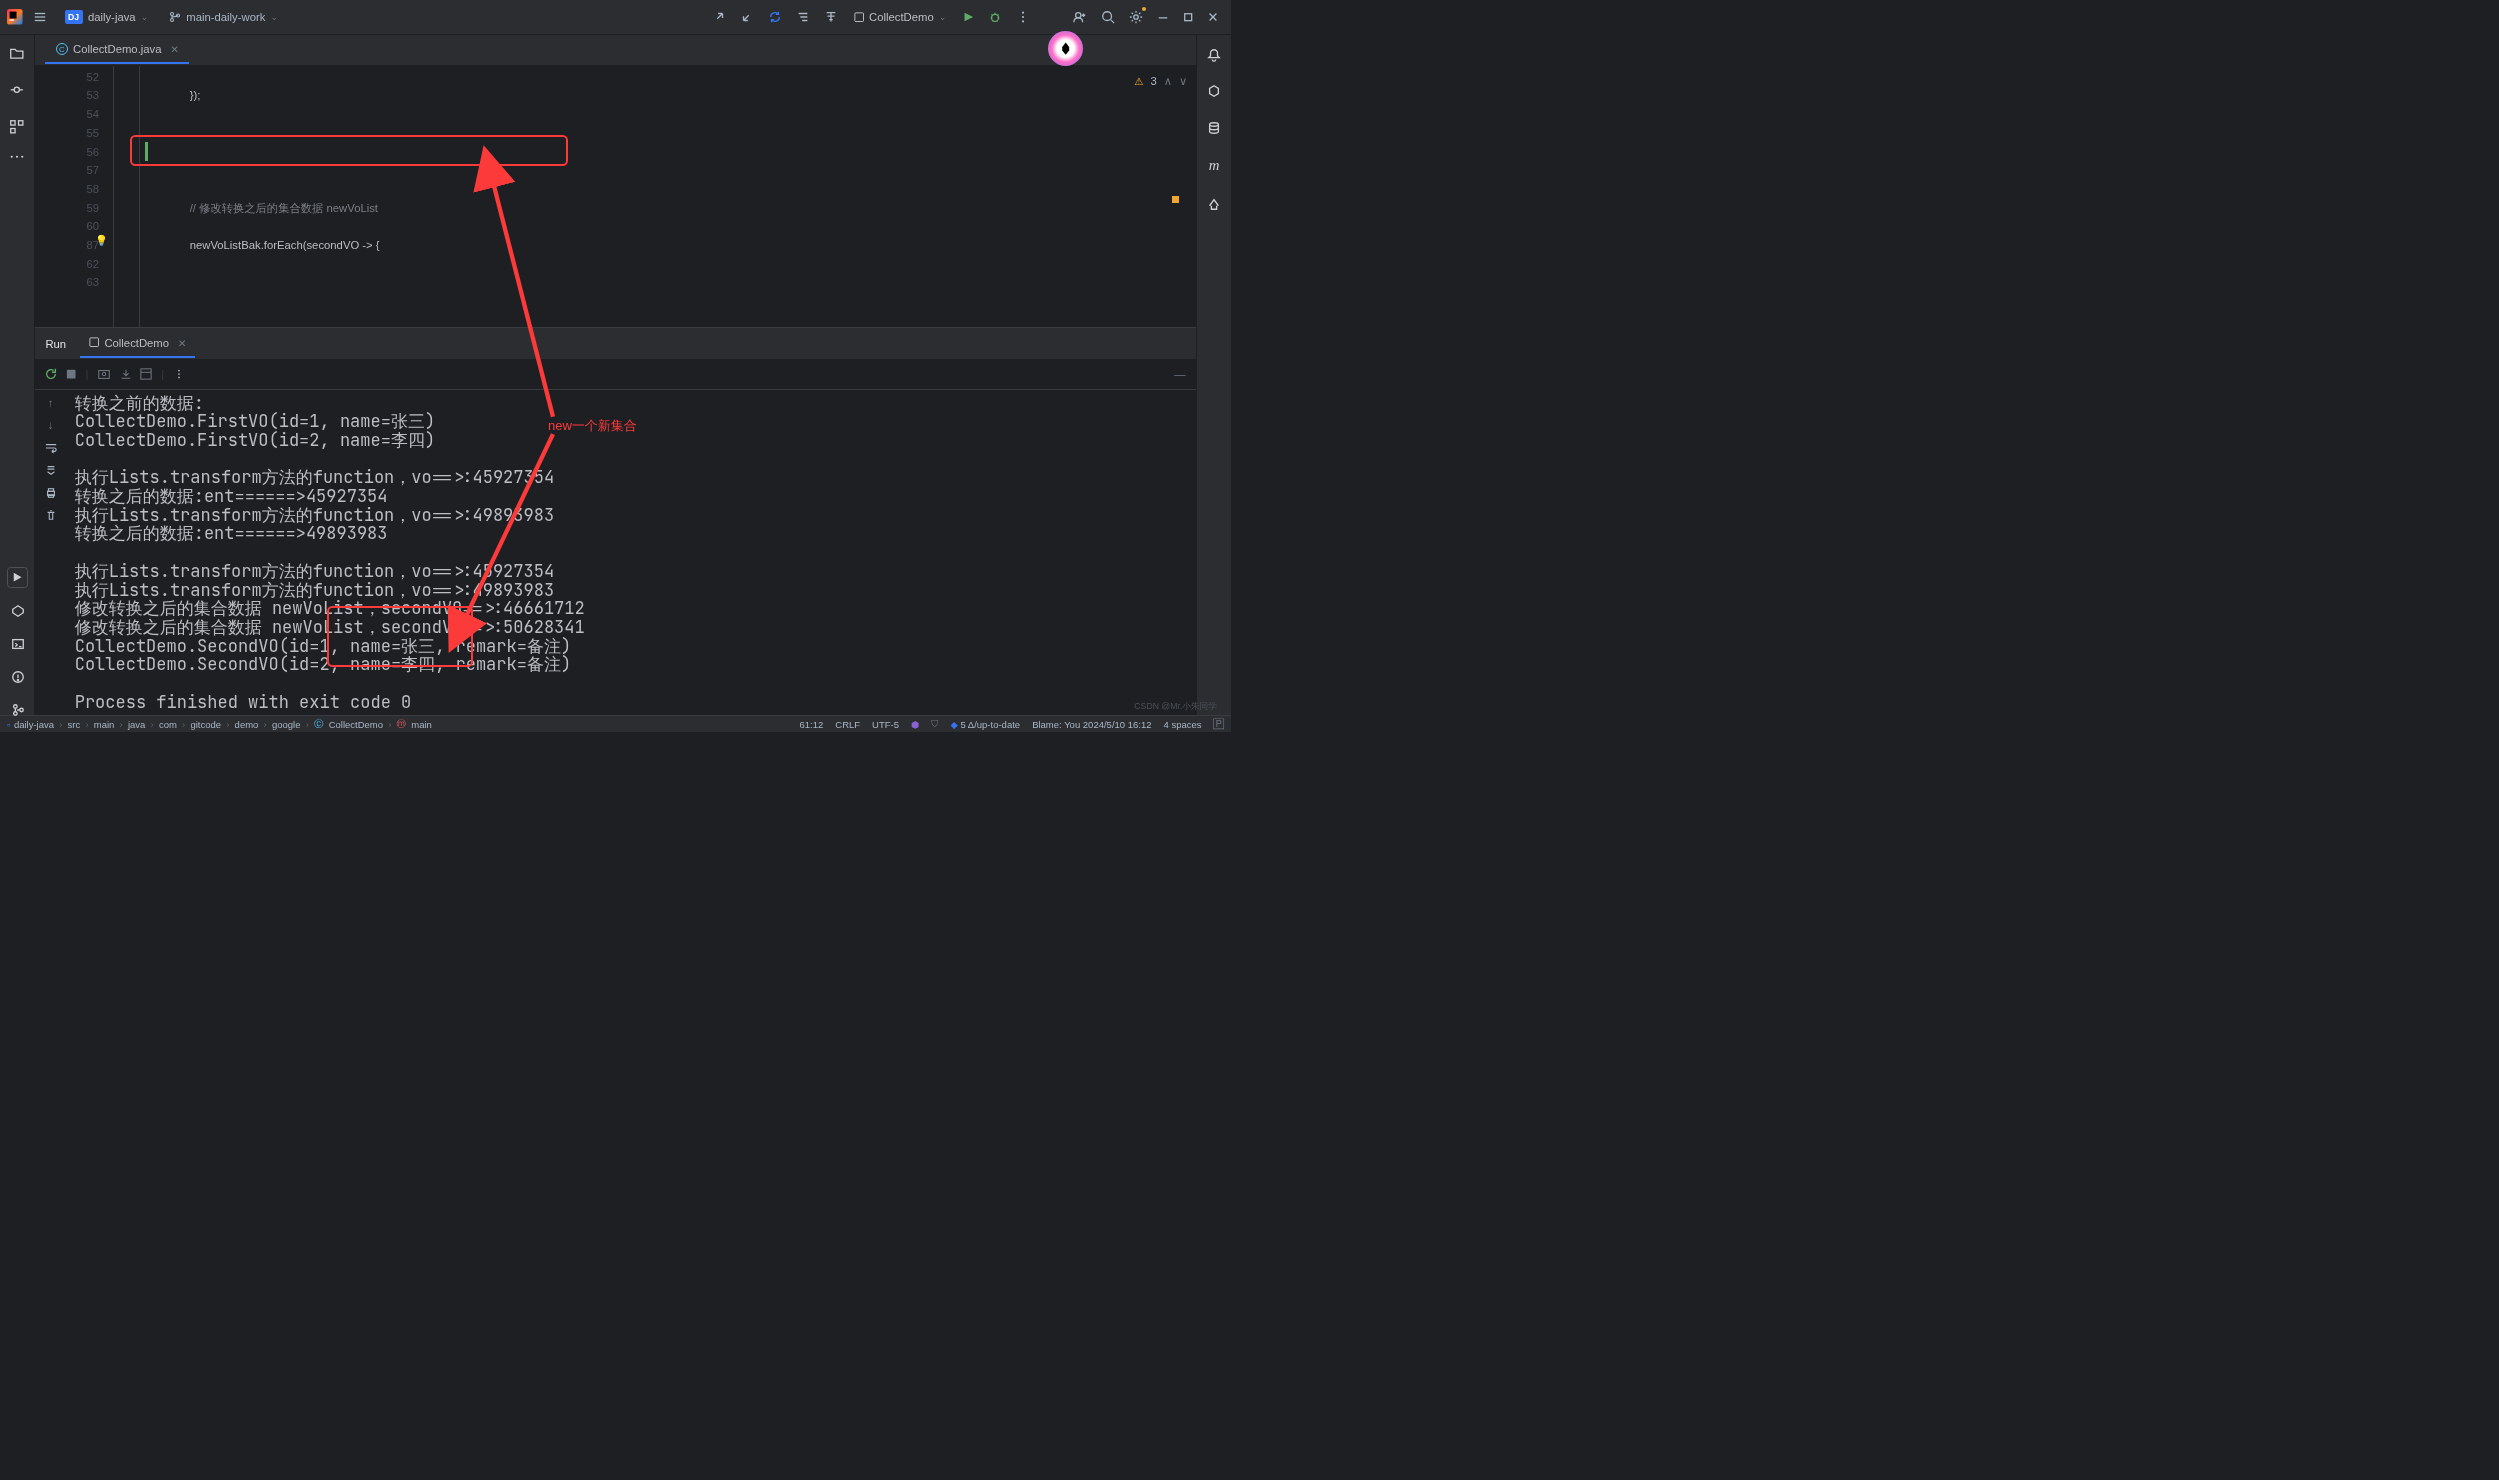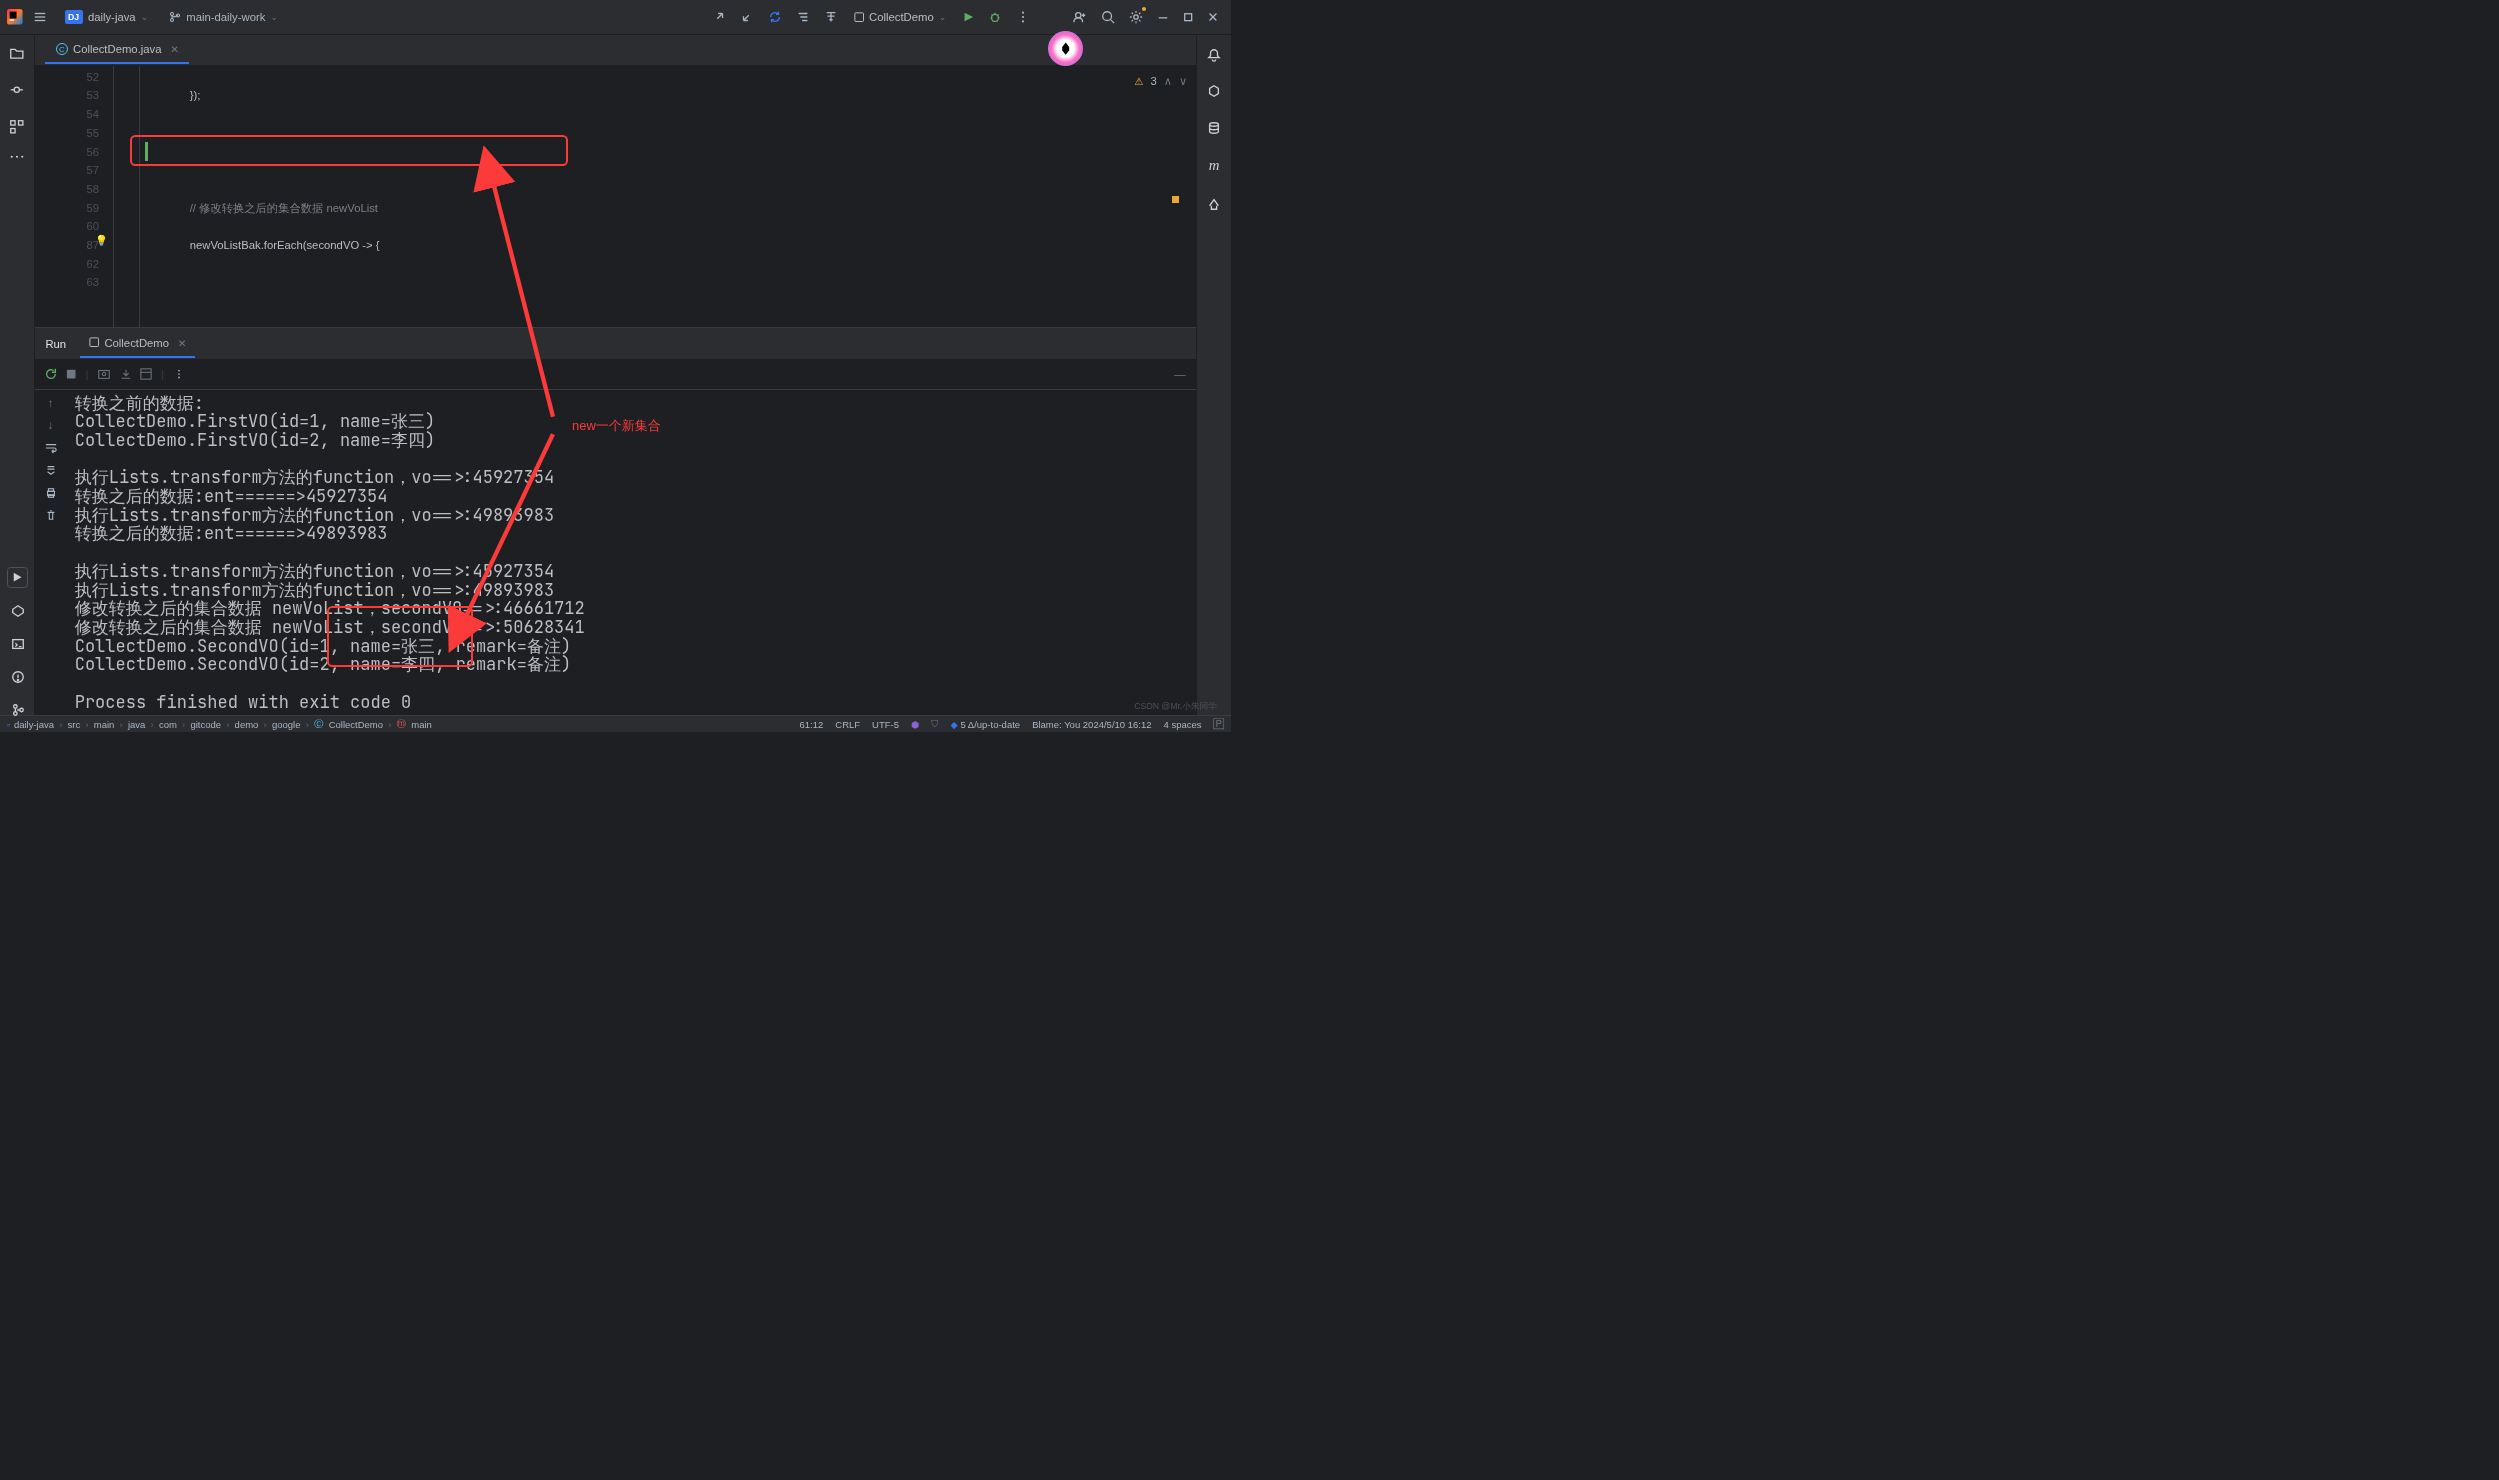--- a/index.html
+++ b/index.html
@@ -486,21 +486,21 @@
     <span style="color:#6e7681">⛉</span>
     <span><span style="color:#3574f0">◆ </span><span>5 Δ/up-to-date</span></span>
     <span>Blame: You 2024/5/10 16:12</span>
     <span>4 spaces</span>
     <span style="color:#6e7681">🄿</span>
   </div>
 </div>
 
 <div class="red-box" style="left:130px;top:135px;width:438px;height:31px"></div>
 <div class="red-box" style="left:327px;top:606px;width:146px;height:61px"></div>
-<div class="red-text" style="left:572px;top:417px">new一个新集合</div>
+<div class="red-text" style="left:548px;top:417px">new一个新集合</div>
 <svg style="position:absolute;left:0;top:0;width:1231px;height:732px;pointer-events:none" viewBox="0 0 1418 843" width="1231" height="732">
   <defs>
       <marker id="ah" markerWidth="12" markerHeight="12" refX="2" refY="5" orient="auto">
         <path d="M0 0L10 5L0 10z" fill="#fd3a3a"></path>
       </marker>
     </defs>
   <line x1="637" y1="480" x2="567" y2="206" stroke="#fd3a3a" stroke-width="5" marker-end="url(#ah)"></line>
   <line x1="637" y1="500" x2="534" y2="716" stroke="#fd3a3a" stroke-width="5" marker-end="url(#ah)"></line>
 </svg>
 <div class="watermark">CSDN @Mr.小朱同学</div>

